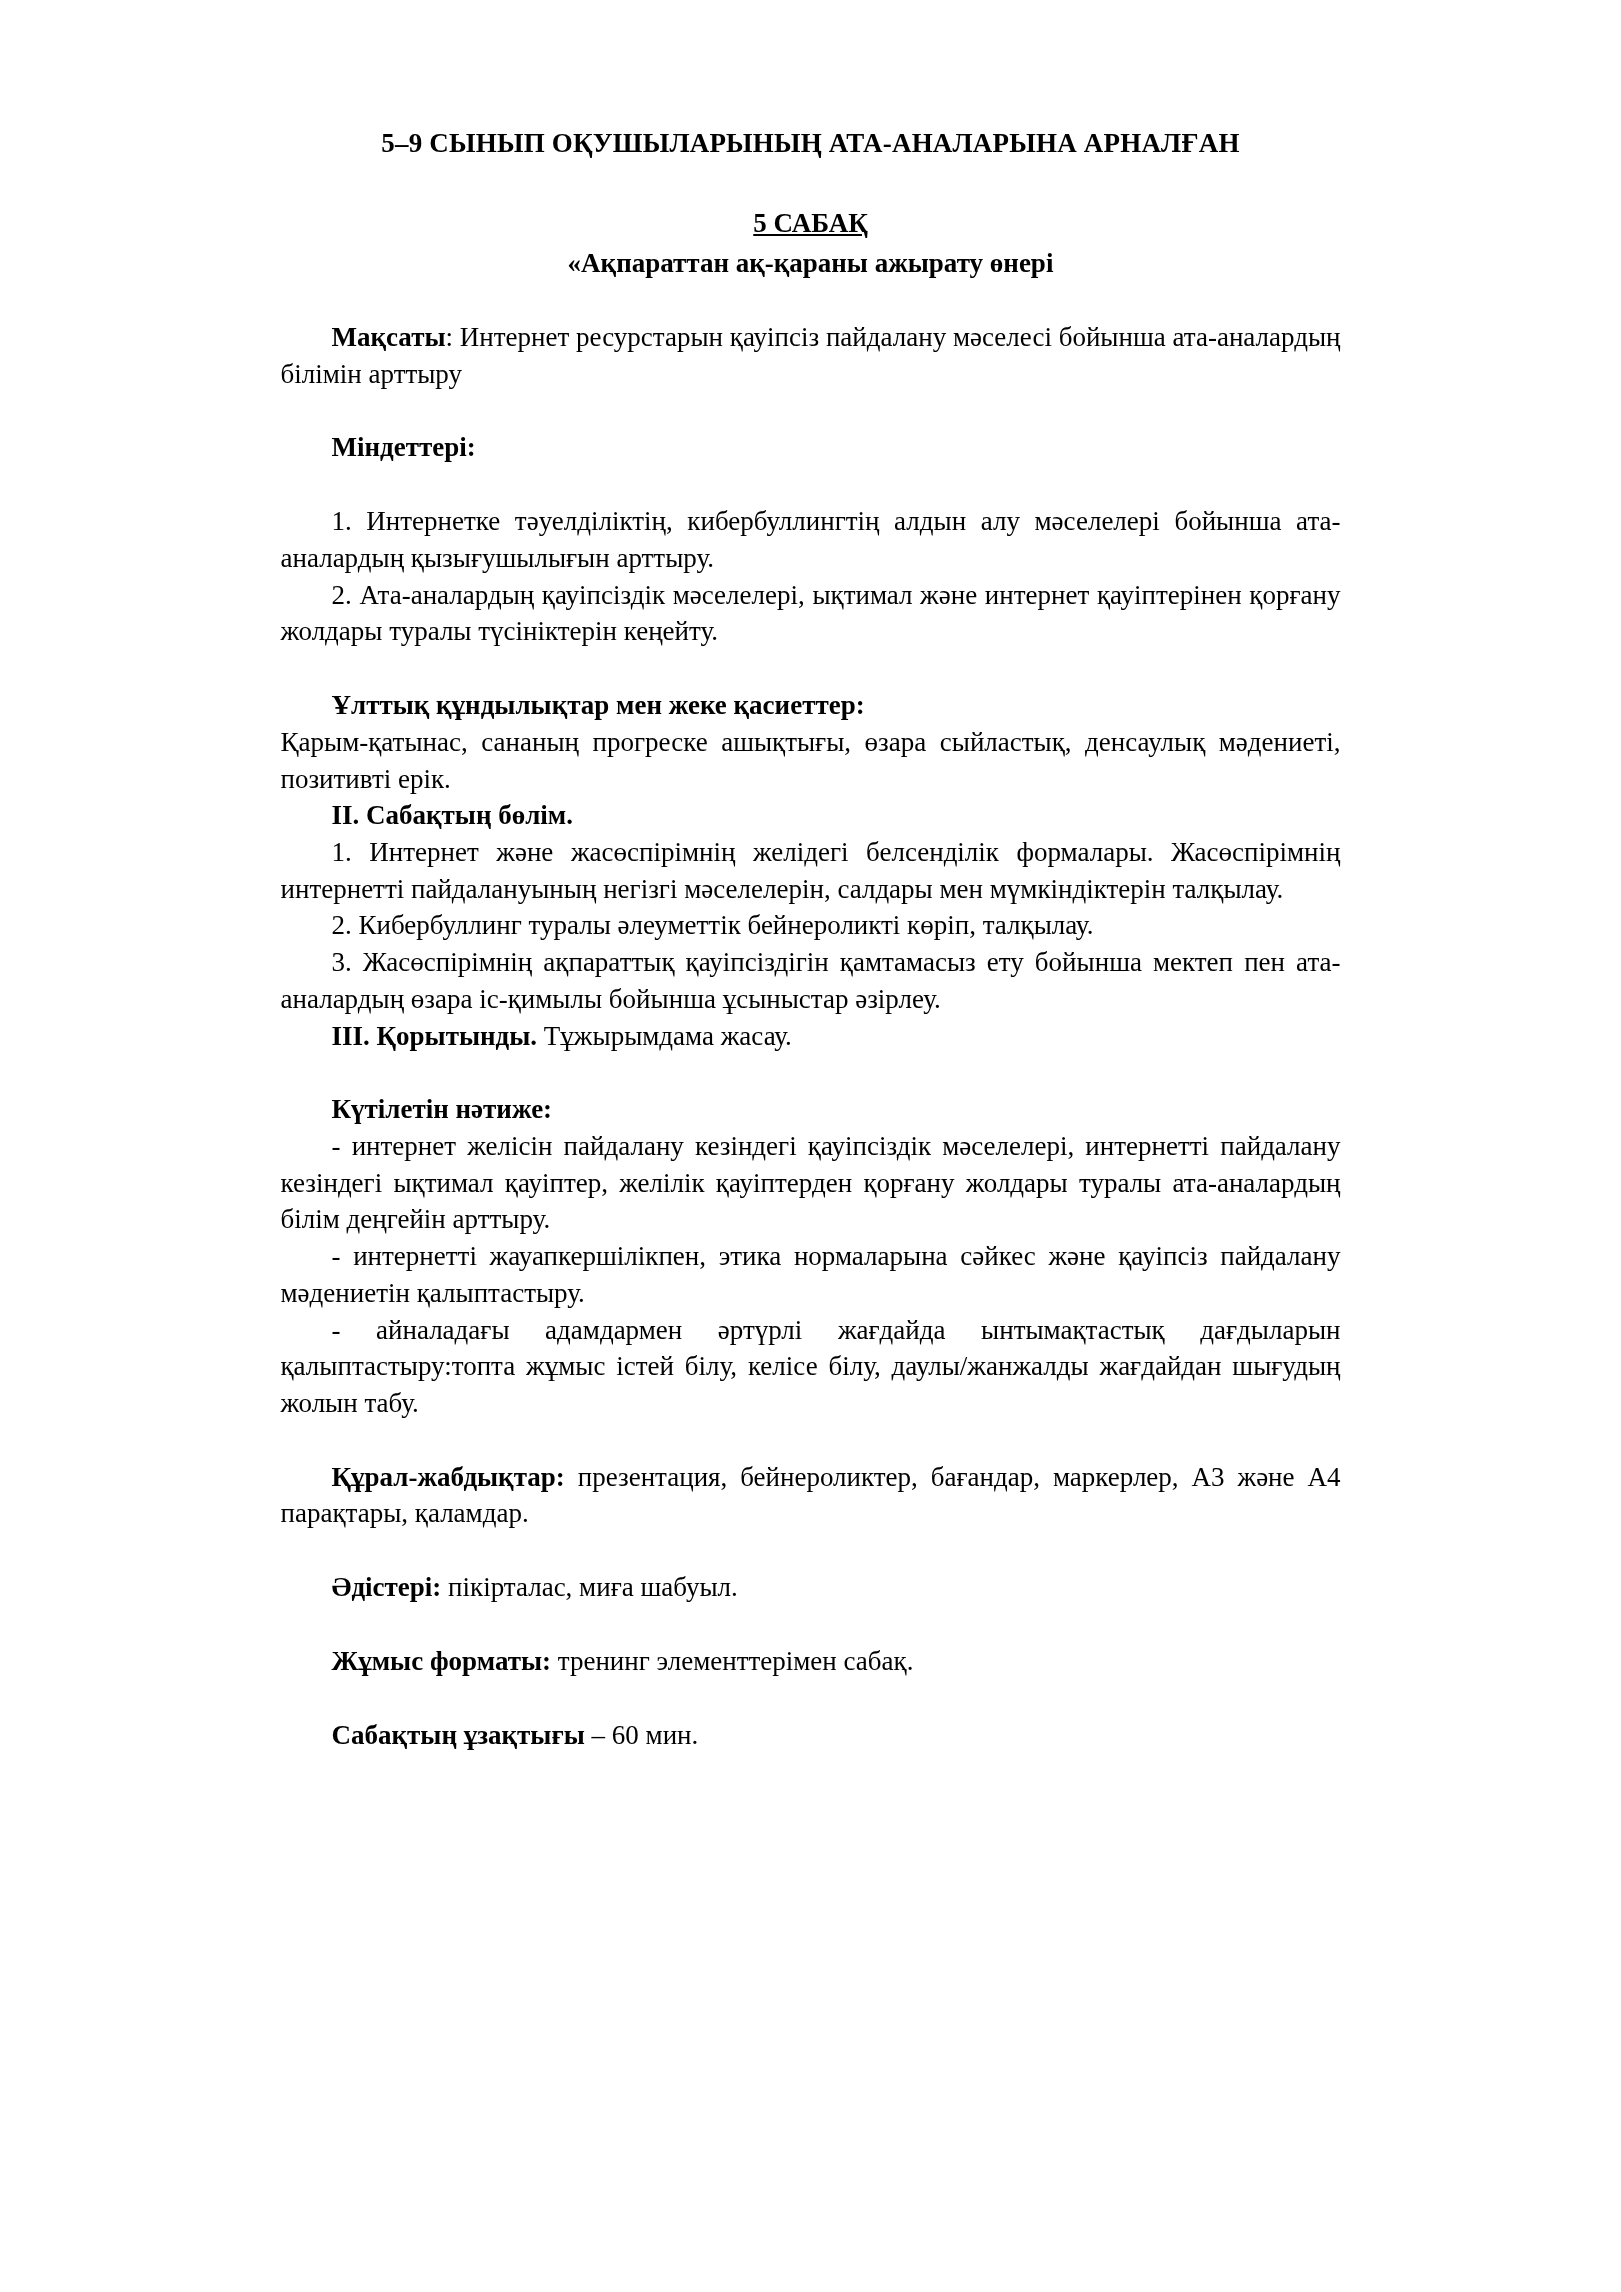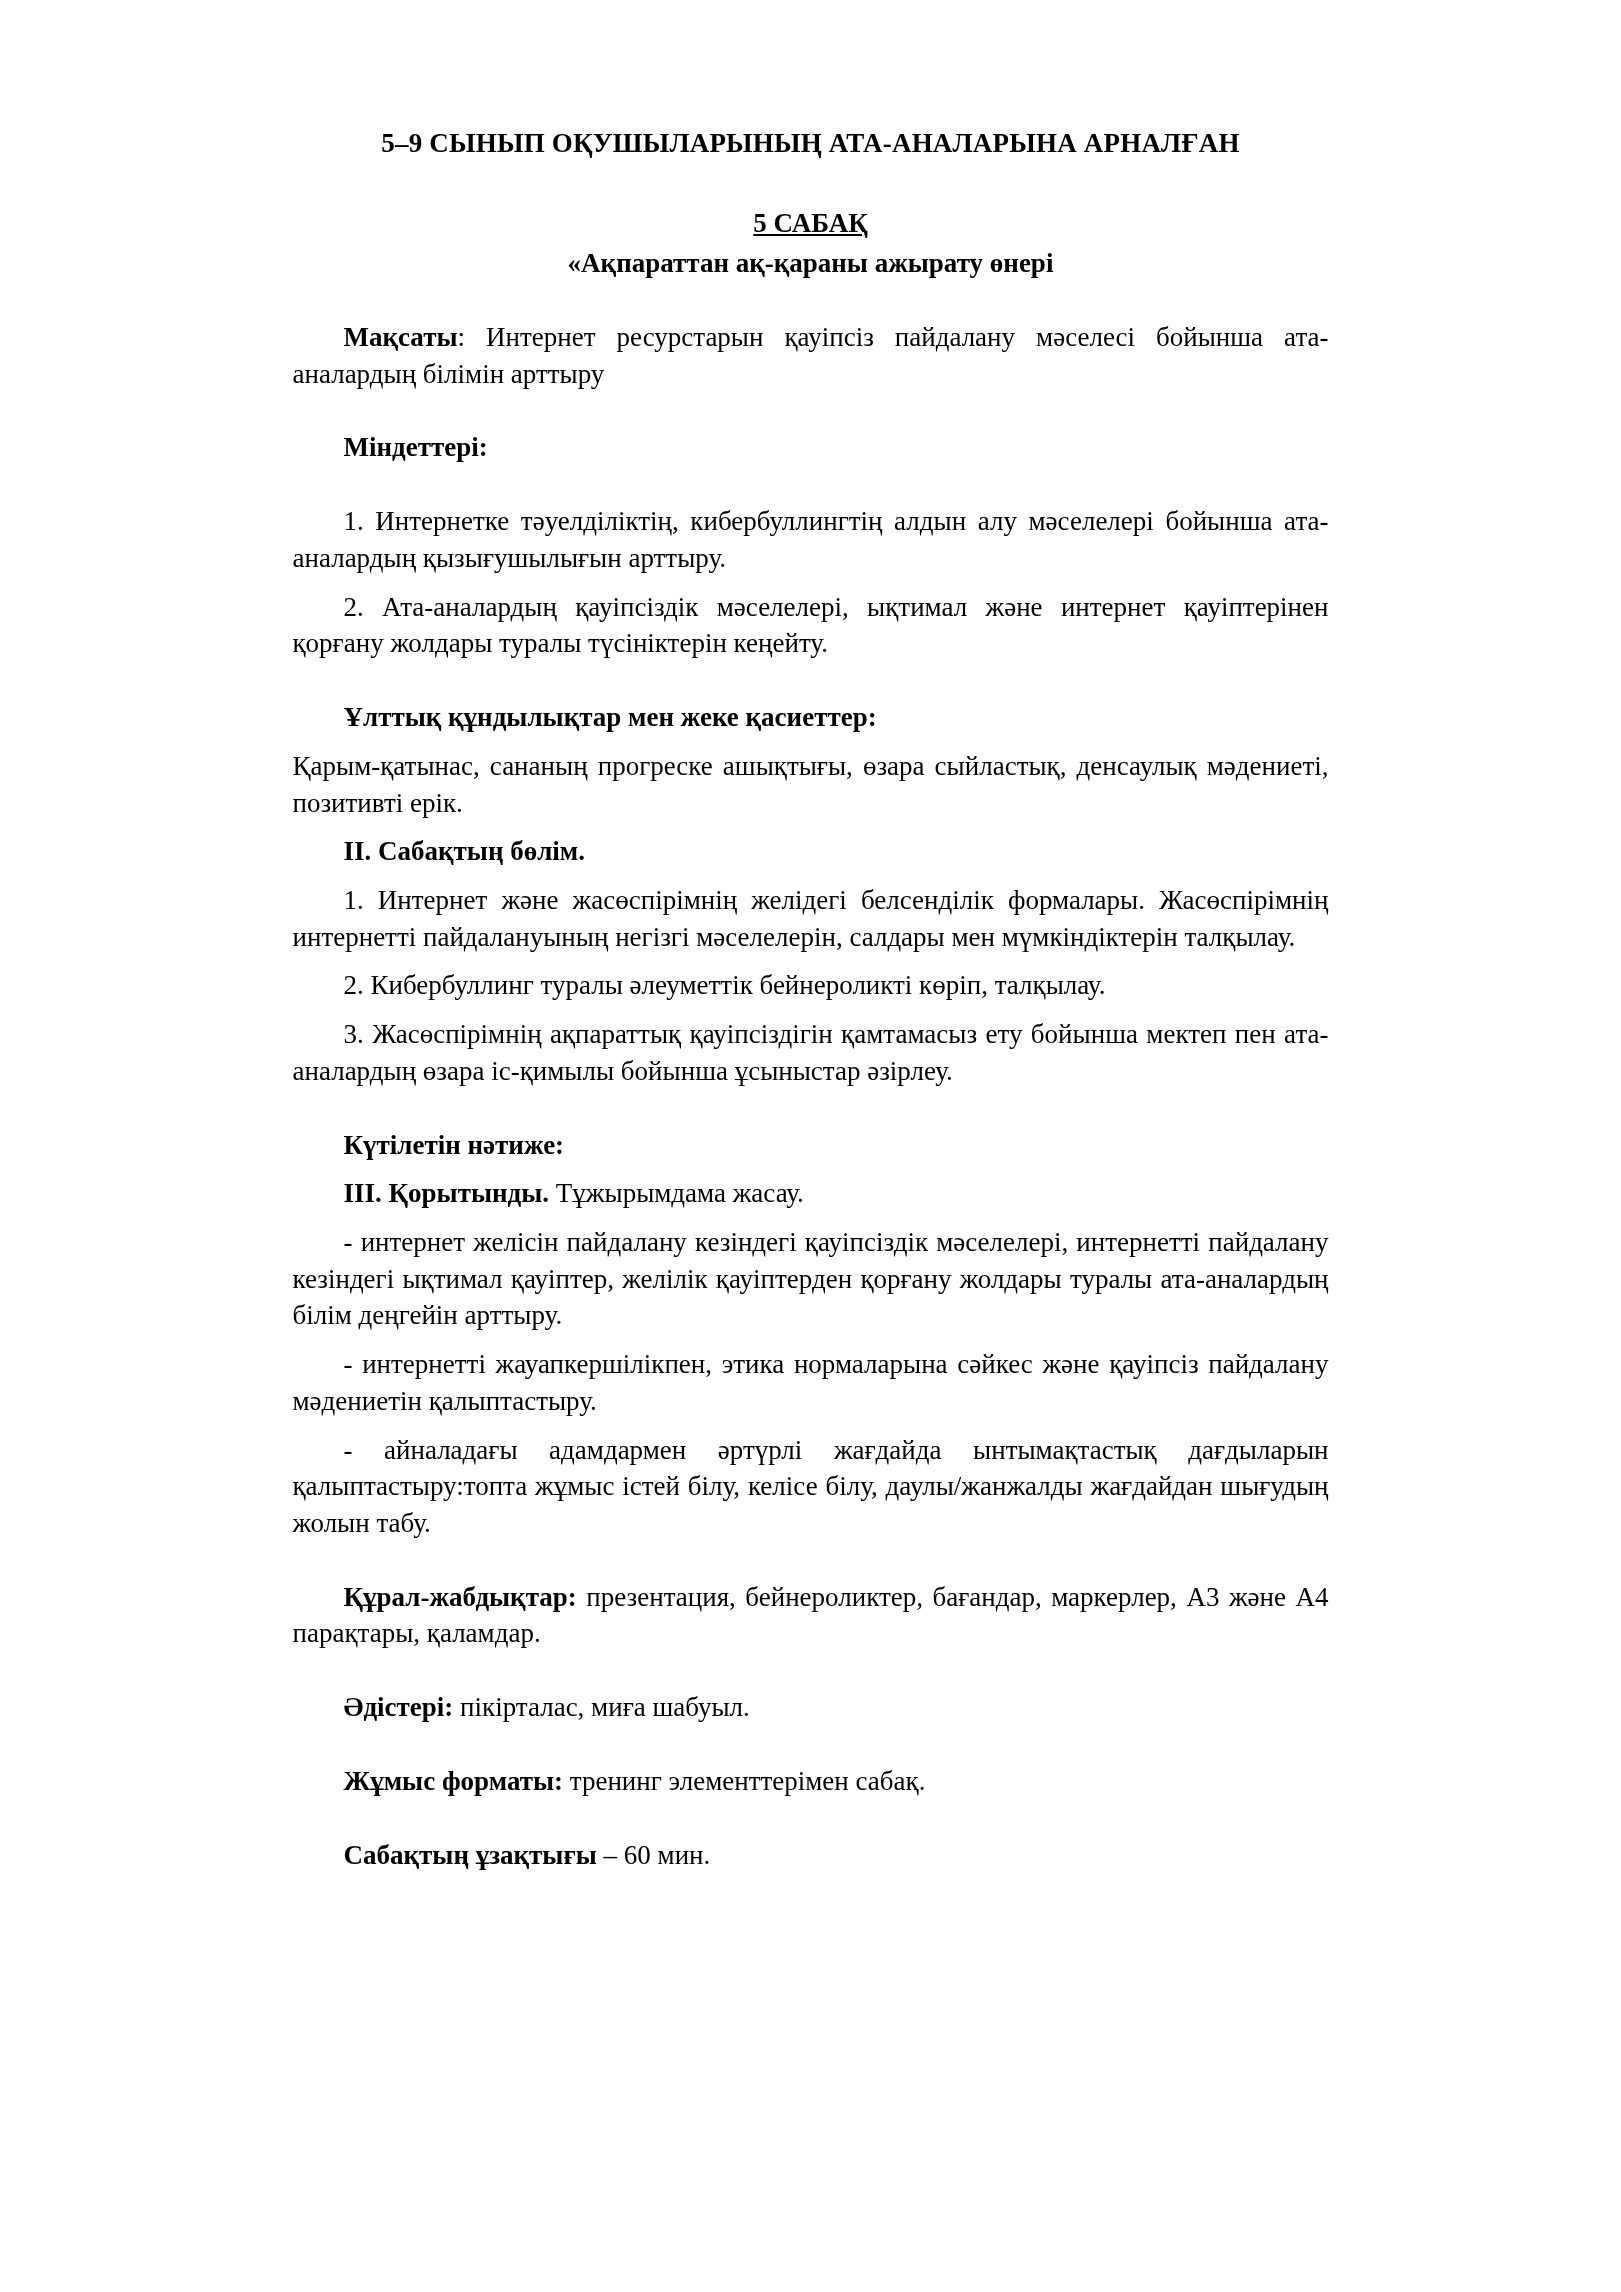--- a/index.html
+++ b/index.html
@@ -40,21 +40,21 @@
     margin: 43px 0 0 0;
     text-decoration: underline;
   }
   .subtitle2 {
     text-align: center;
     font-weight: bold;
     font-size: 27px;
     margin: 3.9px 0 0 0;
   }
   p {
-    margin: 12px;
+    margin: 0;
   }
   .indent {
     text-indent: 51px;
   }
   .gap-lg { margin-top: 37px; }
   .b { font-weight: bold; }
   .noindent { text-indent: 0; }
 </style>
 </head>
 <body>
@@ -74,23 +74,23 @@
     <p class="indent gap-lg">1. Интернетке тәуелділіктің, кибербуллингтің алдын алу мәселелері бойынша ата-аналардың қызығушылығын арттыру.</p>
     <p class="indent">2. Ата-аналардың қауіпсіздік мәселелері, ықтимал және интернет қауіптерінен қорғану жолдары туралы түсініктерін кеңейту.</p>
 
     <p class="indent gap-lg b">Ұлттық құндылықтар мен жеке қасиеттер:</p>
     <p class="noindent">Қарым-қатынас, сананың прогреске ашықтығы, өзара сыйластық, денсаулық мәдениеті, позитивті ерік.</p>
 
     <p class="indent b">II. Сабақтың бөлім.</p>
     <p class="indent">1. Интернет және жасөспірімнің желідегі белсенділік формалары. Жасөспірімнің интернетті пайдалануының негізгі мәселелерін, салдары мен мүмкіндіктерін талқылау.</p>
     <p class="indent">2. Кибербуллинг туралы әлеуметтік бейнероликті көріп, талқылау.</p>
     <p class="indent">3. Жасөспірімнің ақпараттық қауіпсіздігін қамтамасыз ету бойынша мектеп пен ата-аналардың өзара іс-қимылы бойынша ұсыныстар әзірлеу.</p>
+    <p class="indent"><span class="b">III. Қорытынды.</span><span> Тұжырымдама жасау.</span></p>
+
     <p class="indent gap-lg b">Күтілетін нәтиже:</p>
-
-    <p class="indent"><span class="b">III. Қорытынды.</span><span> Тұжырымдама жасау.</span></p>
     <p class="indent">- интернет желісін пайдалану кезіндегі қауіпсіздік мәселелері, интернетті пайдалану кезіндегі ықтимал қауіптер, желілік қауіптерден қорғану жолдары туралы ата-аналардың білім деңгейін арттыру.</p>
     <p class="indent"> - интернетті жауапкершілікпен, этика нормаларына сәйкес және қауіпсіз пайдалану мәдениетін қалыптастыру.</p>
     <p class="indent">- айналадағы адамдармен әртүрлі жағдайда ынтымақтастық дағдыларын қалыптастыру:топта жұмыс істей білу, келісе білу, даулы/жанжалды жағдайдан шығудың жолын табу.</p>
 
     <p class="indent gap-lg"><span class="b">Құрал-жабдықтар:</span><span> презентация, бейнероликтер, бағандар, маркерлер, А3 және А4 парақтары, қаламдар.</span></p>
 
     <p class="indent gap-lg"><span class="b">Әдістері:</span><span> пікірталас, миға шабуыл.</span></p>
 
     <p class="indent gap-lg"><span class="b">Жұмыс форматы:</span><span> тренинг элементтерімен сабақ.</span></p>
 

